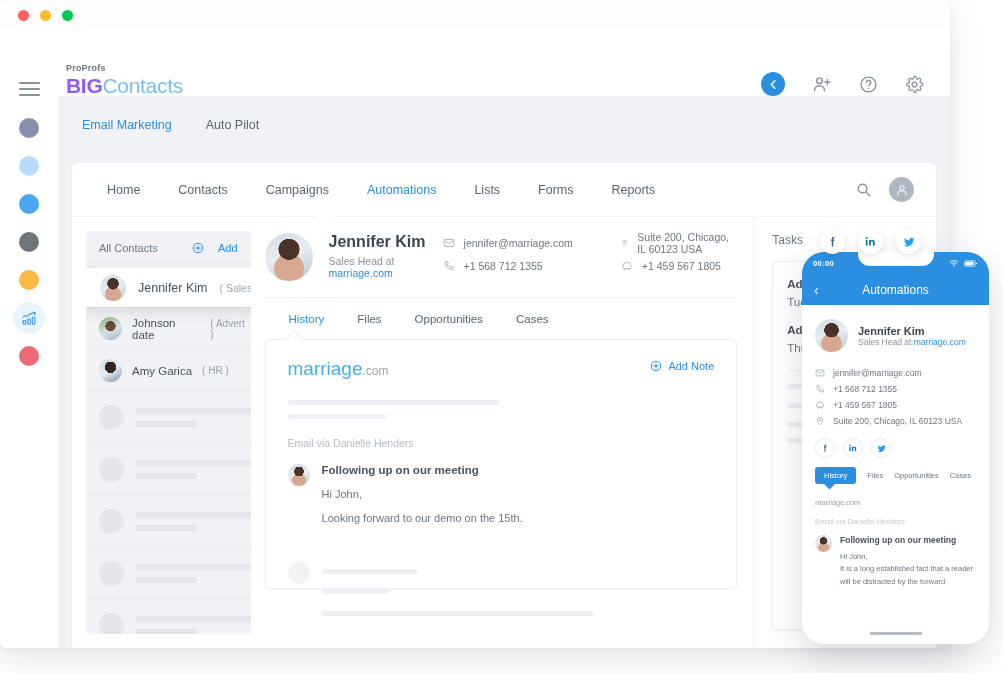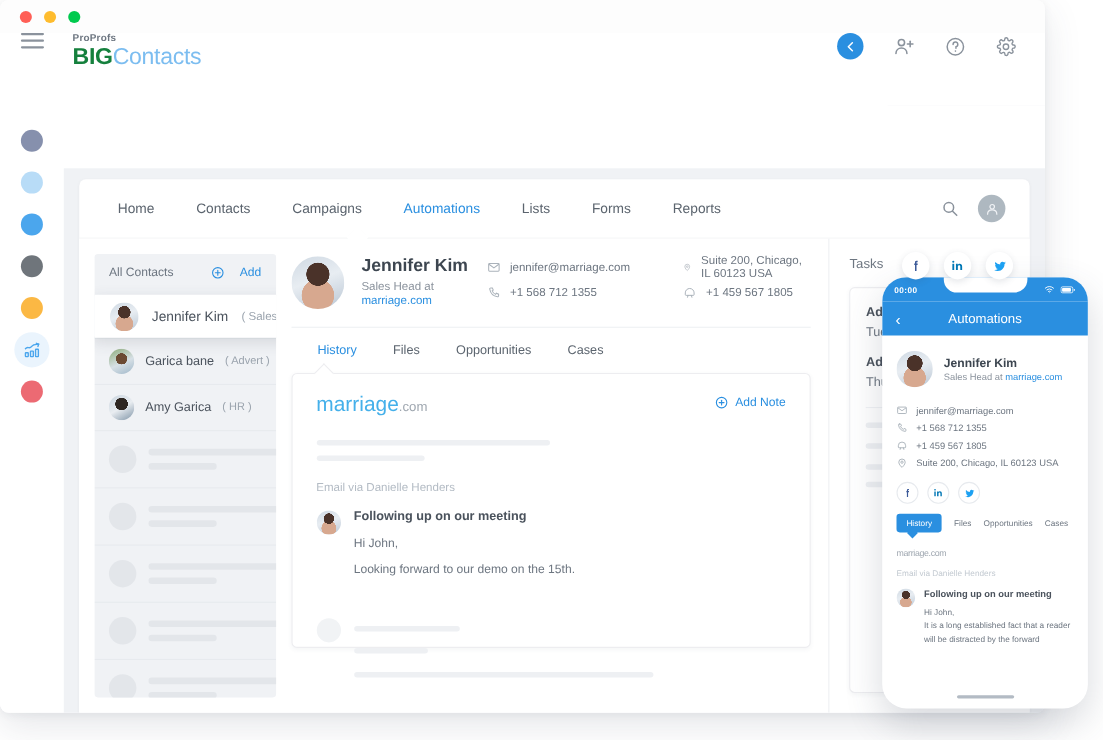--- a/index.html
+++ b/index.html
@@ -16,27 +16,27 @@
     position: absolute; left: 0; top: 0; width: 950px; height: 648px;
     background: #ffffff; border-radius: 8px;
     box-shadow: 0 12px 34px rgba(60,70,90,.13), 0 2px 8px rgba(60,70,90,.07);
     overflow: hidden;
   }
   .titlebar { height: 30px; background: #fdfdfd; display:flex; align-items:center; padding-left:18px; gap:11px; }
   .dot { width: 11px; height: 11px; border-radius: 50%; }
   .dot.r { background:#ff5f56; } .dot.y { background:#febc2e; } .dot.g { background:#00ca4e; }
 
   
-  .appbar { height: 66px; background:#ffffff; display:flex; align-items:flex-start; position:relative; }
+  .appbar { height: 66px; background:#ffffff; display:flex; align-items:flex-end; position:relative; }
   .hamburger { width: 58px; display:flex; flex-direction:column; align-items:center; gap:4px; cursor:pointer; }
   .hamburger span { display:block; width:21px; height:2px; background:#8a929c; border-radius:1px; }
   .logo { padding-left: 8px; line-height: 1; }
   .logo .pp { font-size: 9px; color:#6d7681; font-weight:700; letter-spacing:.2px; display:block; margin-bottom:2px;}
   .logo .bc { font-size: 21px; font-weight: 700; letter-spacing:-.3px; }
-  .logo .bc .b1 { color:#15803d; } .logo .bc .b2 { color:#7cbdf0; font-weight:400;}
+  .logo .bc .b1 { color:#8b5cf6; } .logo .bc .b2 { color:#7cbdf0; font-weight:400;}
   .searchbox {
     margin-left: 42px; width: 244px; height: 36px; background:#f4f6f8; border-radius:3px;
     display:flex; align-items:center; padding: 0 11px; gap:9px;
   }
   .searchbox input {
     border:none; outline:none; background:transparent; flex:1;
     font-family:"Liberation Sans", sans-serif; font-size:12px; color:#9aa3ad;
   }
   .searchbox input::placeholder{ color:#b3bbc4; }
   .caret-dn { width:0;height:0;border-left:6px solid transparent;border-right:6px solid transparent;border-top:7px solid #2a8fe0; }
@@ -239,20 +239,26 @@
             <path d="M9.4 9.3a2.7 2.7 0 1 1 3.3 2.7v1.7" stroke-linecap="round"></path>
             <circle cx="12.1" cy="17" r=".95" fill="#8a929c" stroke="none"></circle>
           </svg>
         <svg width="19" height="19" viewBox="0 0 24 24" fill="none" stroke="#8a929c" stroke-width="1.6">
             <circle cx="12" cy="12" r="3.1"></circle>
             <path d="M19.2 14.5a1.5 1.5 0 0 0 .3 1.7l.1.1a1.8 1.8 0 1 1-2.6 2.6l-.1-.1a1.5 1.5 0 0 0-1.7-.3 1.5 1.5 0 0 0-.9 1.4v.3a1.8 1.8 0 1 1-3.6 0v-.2a1.5 1.5 0 0 0-1-1.4 1.5 1.5 0 0 0-1.7.3l-.1.1a1.8 1.8 0 1 1-2.6-2.6l.1-.1a1.5 1.5 0 0 0 .3-1.7 1.5 1.5 0 0 0-1.4-.9h-.3a1.8 1.8 0 1 1 0-3.6h.2a1.5 1.5 0 0 0 1.4-1 1.5 1.5 0 0 0-.3-1.7l-.1-.1a1.8 1.8 0 1 1 2.6-2.6l.1.1a1.5 1.5 0 0 0 1.7.3h.1a1.5 1.5 0 0 0 .9-1.4v-.3a1.8 1.8 0 1 1 3.6 0v.2a1.5 1.5 0 0 0 .9 1.4 1.5 1.5 0 0 0 1.7-.3l.1-.1a1.8 1.8 0 1 1 2.6 2.6l-.1.1a1.5 1.5 0 0 0-.3 1.7v.1a1.5 1.5 0 0 0 1.4.9h.3a1.8 1.8 0 1 1 0 3.6h-.2a1.5 1.5 0 0 0-1.4.9z"></path>
           </svg>
       </div>
     </div>
 
+    <div class="subwrap">
+      <div class="subbar">
+        <a href="#" class="active">Email Marketing</a>
+        <a href="#">Auto Pilot</a>
+      </div>
+    </div>
 
     <div class="rail">
       <span class="bullet" style="background:#8690ad"></span>
       <span class="bullet" style="background:#b8dcf7"></span>
       <span class="bullet" style="background:#4ba6ed"></span>
       <span class="bullet" style="background:#6f757b"></span>
       <span class="bullet" style="background:#fbb844"></span>
       <span class="railchart">
         <svg width="17" height="17" viewBox="0 0 24 24" fill="none" stroke="#4ba6ed" stroke-width="1.8" stroke-linecap="round" stroke-linejoin="round">
             <path d="M3 10c3-4 5 1 8-3s7-2 9-3"></path>
@@ -306,21 +312,21 @@
               </span>
             </div>
 
             <div class="crow" style="visibility:hidden">
                 <span class="av"></span>
                 <span class="nm">&nbsp;</span>
               </div>
 
             <div class="crow">
               <span class="av face2"></span>
-              <span class="nm">Garica bane</span>
+              <span class="nm">Johnson date</span>
               <span class="rl">( Advert )</span>
             </div>
             <div class="crow">
               <span class="av face3"></span>
               <span class="nm">Amy Garica</span>
               <span class="rl">( HR )</span>
             </div>
 
             <div class="ph-row">
                 <span class="ph-av"></span>

